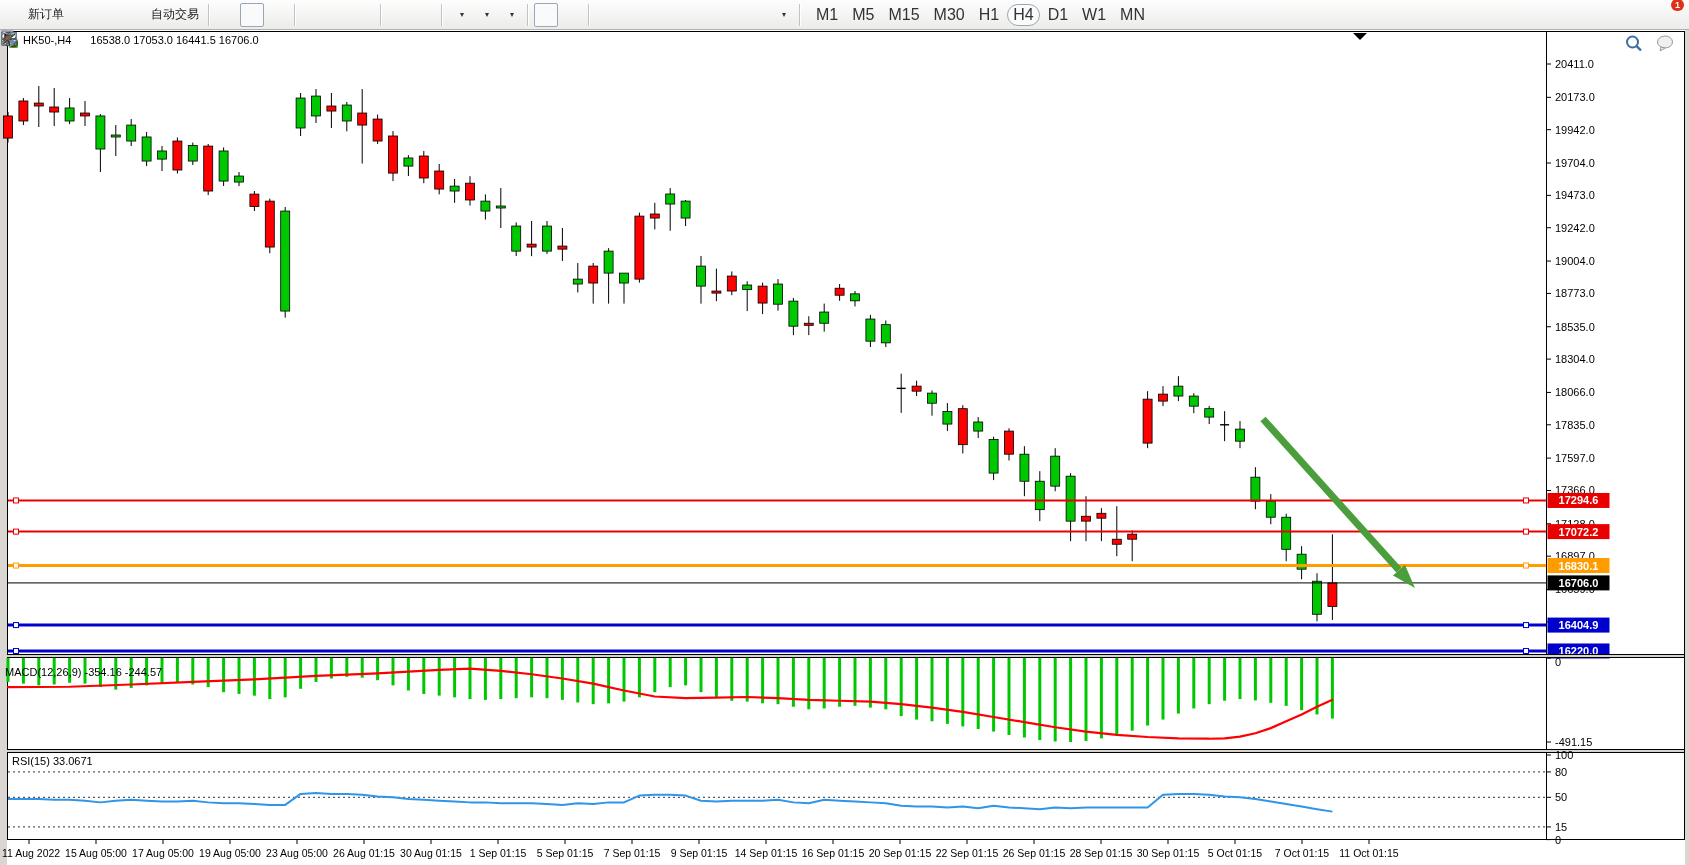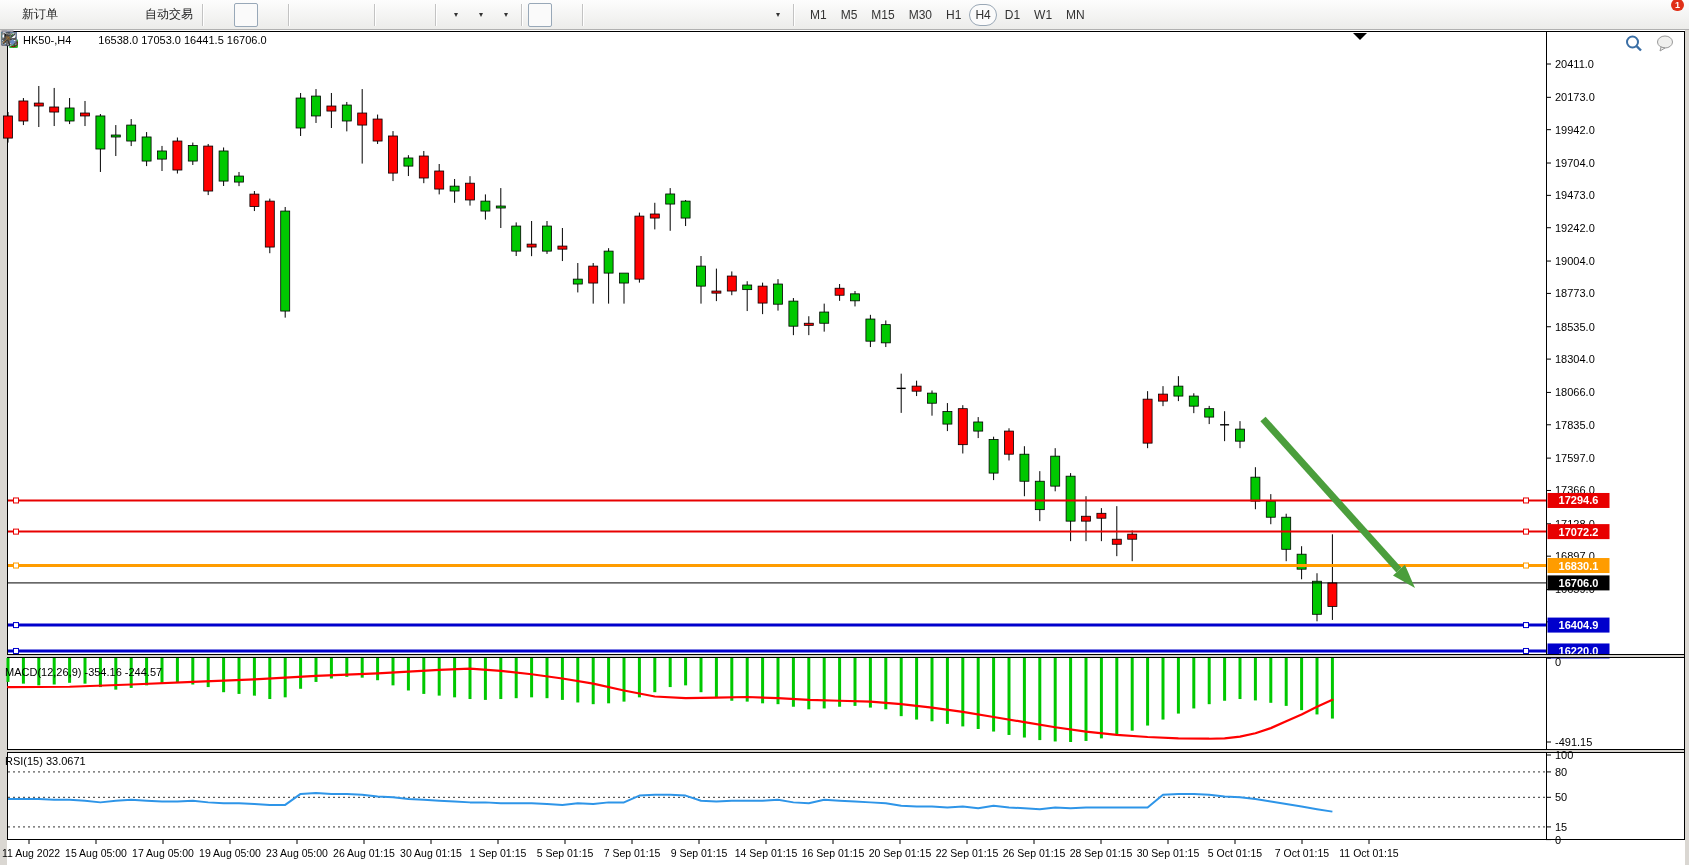--- a/index.html
+++ b/index.html
@@ -1,40 +1,40 @@
 <!DOCTYPE html>
 <html><head>
 <meta charset="utf-8">
 <style>
   html,body{margin:0;padding:0;background:#e8e6e3;font-family:"Liberation Sans","DejaVu Sans",sans-serif;}
   #app{position:relative;width:1689px;height:865px;background:#fff;overflow:hidden;}
   
   #toolbar{position:absolute;left:0;top:0;width:1689px;height:30px;box-sizing:border-box;
     background:linear-gradient(#fdfdfd,#ececea);border-bottom:1px solid #b0b0b0;
-    display:flex;align-items:center;padding-left:15px;gap:1px;z-index:5;justify-content:center;}
+    display:flex;align-items:center;padding-left:21px;gap:1px;z-index:5;justify-content:center;}
   .tbtn{height:24px;min-width:24px;display:inline-flex;align-items:center;justify-content:center;gap:3px;
     border:1px solid transparent;background:transparent;padding:0 3px;font-size:12px;color:#222;
     font-family:"Liberation Sans","DejaVu Sans",sans-serif;cursor:default;}
   .tbtn.pressed{background:#fafafa;border:1px solid #98a8b8;border-radius:2px;}
   .tbtn .lbl{white-space:nowrap;}
   .tbtn .caret{font-size:8px;color:#333;margin-left:1px;}
   .tsep{width:0;height:22px;border-left:1px solid #c3c3c3;border-right:1px solid #fff;margin:0 4px;}
   #tf-group{display:flex;gap:2px;margin-left:4px;}
-  .tfbtn{height:22px;padding:0 5px;font-size:12px;color:#333;border:1px solid transparent;background:transparent;
+  .tfbtn{height:22px;padding:0 5px;font-size:16px;color:#333;border:1px solid transparent;background:transparent;
     font-family:"Liberation Sans","DejaVu Sans",sans-serif;}
   .tfbtn.active{background:#fbfbfb;border:1px solid #9aa8b6;border-radius:11px;}
   #tb-right{margin-left:auto;display:flex;align-items:center;gap:8px;padding-right:10px;}
   .badge{position:absolute;right:-6px;top:-5px;background:#e03018;color:#fff;border-radius:8px;
     font-size:9px;padding:1px 4px;font-weight:bold;}
   
   .ovl{position:absolute;z-index:3;font-size:11px;color:#000;white-space:nowrap;}
   #chart-title{left:8px;top:34px;}
   #chart-title .tri{font-size:8px;margin-right:4px;}
   #macd-label{left:5px;top:666px;}
-  #rsi-label{left:5px;top:755px;}
+  #rsi-label{left:12px;top:755px;}
   svg{position:absolute;left:0;top:30px;z-index:1;}
   svg text{font-family:"Liberation Sans","DejaVu Sans",sans-serif;}
 </style>
 </head>
 <body>
 
 <div id="app">
 
   <div id="toolbar">
       <button class="tbtn">
@@ -716,19 +716,19 @@
       <line x1="1546" y1="826.91" x2="1551" y2="826.91" stroke="#000"></line>
       <text x="1555" y="830.91" font-size="11" fill="#000" text-anchor="start" font-weight="normal">15</text>
       <line x1="1546" y1="839.6" x2="1551" y2="839.6" stroke="#000"></line>
       <text x="1555" y="843.6" font-size="11" fill="#000" text-anchor="start" font-weight="normal">0</text>
       <polyline points="8,798.992 23.4,798.992 38.8,798.992 54.2,799.838 69.6,799.838 85,800.684 100.4,802.376 115.8,800.684 131.2,799.838 146.6,800.684 162,801.53 177.4,801.53 192.8,800.684 208.20000000000002,802.376 223.6,803.222 239,803.222 254.4,804.068 269.8,804.914 285.2,804.914 300.6,793.9159999999999 316,793.07 331.40000000000003,793.9159999999999 346.8,793.9159999999999 362.2,794.762 377.6,796.454 393,797.3 408.40000000000003,798.992 423.8,799.838 439.2,800.684 454.6,801.53 470,802.376 485.40000000000003,802.376 500.8,803.222 516.2,803.222 531.6,803.222 547,804.068 562.4,804.914 577.8000000000001,803.222 593.2,804.068 608.6,802.376 624,802.376 639.4,795.608 654.8000000000001,794.762 670.2,794.762 685.6,795.608 701,800.684 716.4,801.53 731.8000000000001,800.684 747.2,800.684 762.6,800.684 778,799.838 793.4,802.376 808.8000000000001,803.222 824.2,799.838 839.6,800.684 855,801.53 870.4,802.376 885.8000000000001,803.222 901.2,805.76 916.6,806.606 932,806.606 947.4,807.452 962.8000000000001,806.606 978.2,808.298 993.6,805.76 1009,807.452 1024.4,808.298 1039.8,809.144 1055.2,807.452 1070.6000000000001,808.298 1086,807.452 1101.4,807.452 1116.8,807.452 1132.2,807.452 1147.6000000000001,807.452 1163,794.762 1178.4,793.9159999999999 1193.8,793.9159999999999 1209.2,794.762 1224.6000000000001,796.454 1240,797.3 1255.4,798.992 1270.8,801.53 1286.2,804.068 1301.6000000000001,806.606 1317,809.144 1332.4,811.62278 " fill="none" stroke="#2e95e8" stroke-width="2" stroke-linejoin="round"></polyline>
     </svg>
 
   <div class="ovl" id="chart-title">
     <span class="tri">▼</span>
     <span>HK50-,H4</span>
-    <span style="margin-left:24px">16538.0 17053.0 16441.5 16706.0</span>
+    <span style="margin-left:16px">16538.0 17053.0 16441.5 16706.0</span>
   </div>
 
   <div class="ovl" id="macd-label">MACD(12,26,9) -354.16 -244.57</div>
   <div class="ovl" id="rsi-label">RSI(15) 33.0671</div>
 
 </div>
 
 </body></html>

